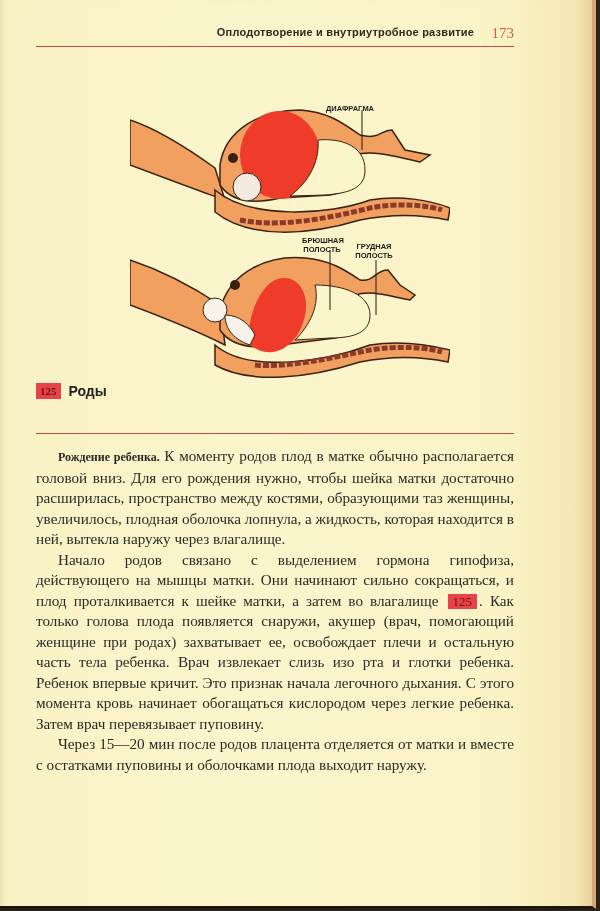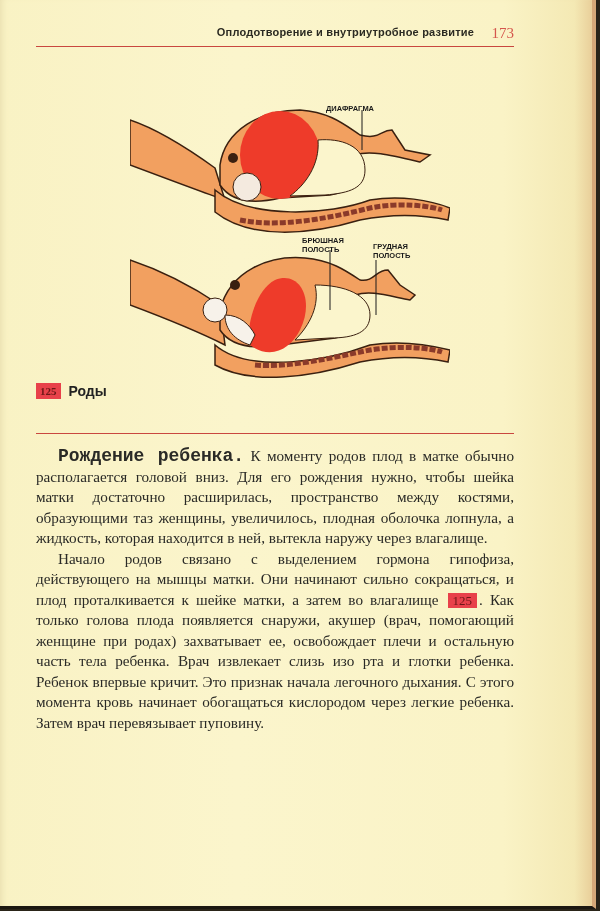--- a/index.html
+++ b/index.html
@@ -32,20 +32,21 @@
     font-size: 15px; color: #d5564d;
   }
   .figure {
     position: absolute; left: 130px; top: 90px; width: 320px; height: 300px;
   }
   .figure svg { width: 100%; height: 100%; }
   .fig-label {
     position: absolute;
     font-family: "Liberation Sans", "DejaVu Sans", sans-serif;
     font-weight: bold; font-size: 7.5px; line-height: 9px; color: #1a1a1a;
+    text-align: center;
   }
   .caption {
     position: absolute; left: 36px; top: 382px; height: 18px;
     display: flex; align-items: center; gap: 8px;
   }
   .fig-badge {
     background: #e8414a; color: #6c1717;
     font-size: 11px; font-weight: bold; padding: 1px 4px; line-height: 14px;
   }
   .caption-text {
@@ -55,21 +56,21 @@
   .sep {
     position: absolute; left: 36px; top: 433px; width: 478px;
     border-top: 1.5px solid #c9473f;
   }
   .body-text {
     position: absolute; left: 36px; top: 446px; width: 478px;
     font-size: 15.2px; line-height: 20.5px; color: #2a2a26;
     text-align: justify;
   }
   .body-text p { margin: 0; text-indent: 22px; }
-  .body-text b { font-family: Liberation Mono, monospace; font-size: 18px; }
+  .body-text b { font-family: Liberation Serif, serif; font-size: 12px; }
   .ref-badge {
     display: inline-block; background: #e8414a; color: #6c1717;
     font-size: 13px; line-height: 15px; padding: 0 5px; margin: 0 2px; text-indent: 0;
   }
 </style>
 </head>
 <body>
 
 <div class="page">
 
@@ -102,28 +103,29 @@
         <path d="M95 65 C110 65 120 75 125 85 L120 95 C105 90 95 80 95 65 Z" fill="#f7f2ea" stroke="#3a2010" stroke-width="1"></path>
         <ellipse cx="105" cy="35" rx="5" ry="5" fill="#3a2010"></ellipse>
         <path d="M85 95 C120 125 200 110 240 95 C270 90 300 95 320 100 L318 112 C290 106 260 106 230 112 C180 128 120 135 85 115 Z" fill="#f2a060" stroke="#3a2010" stroke-width="1.5"></path>
         <path d="M125 115 C160 118 200 108 240 100 C270 95 300 98 312 102" stroke="#8a3a2a" stroke-width="5" stroke-dasharray="6 2" fill="none"></path>
         <line x1="200" y1="0" x2="200" y2="60" stroke="#1a1a1a" stroke-width="1"></line>
         <line x1="246" y1="10" x2="246" y2="65" stroke="#1a1a1a" stroke-width="1"></line>
       </g>
     </svg>
     <div class="fig-label" style="left:196px; top:14px;">ДИАФРАГМА</div>
     <div class="fig-label" style="left:172px; top:134px; width:40px;margin-top:12px;">БРЮШНАЯ ПОЛОСТЬ</div>
-    <div class="fig-label" style="left:243px; top:152px; width:40px;">ГРУДНАЯ ПОЛОСТЬ</div>
+    <div class="fig-label" style="left:224px; top:152px; width:40px;">ГРУДНАЯ ПОЛОСТЬ</div>
   </div>
 
   <div class="caption">
     <span class="fig-badge">125</span>
     <span class="caption-text">Роды</span>
   </div>
 
   <div class="sep"></div>
 
   <div class="body-text">
     <p><b>Рождение ребенка.</b><span> К моменту родов плод в матке обычно располагается головой вниз. Для его рождения нужно, чтобы шейка матки достаточно расширилась, пространство между костями, образующими таз женщины, увеличилось, плодная оболочка лопнула, а жидкость, которая находится в ней, вытекла наружу через влагалище.</span></p>
     <p><span>Начало родов связано с выделением гормона гипофиза, действующего на мышцы матки. Они начинают сильно сокращаться, и плод проталкивается к шейке матки, а затем во влагалище </span><span class="ref-badge">125</span><span>. Как только голова плода появляется снаружи, акушер (врач, помогающий женщине при родах) захватывает ее, освобождает плечи и остальную часть тела ребенка. Врач извлекает слизь изо рта и глотки ребенка. Ребенок впервые кричит. Это признак начала легочного дыхания. С этого момента кровь начинает обогащаться кислородом через легкие ребенка. Затем врач перевязывает пуповину.</span></p>
+    <p><span>Через 15—20 мин после родов плацента отделяется от матки и вместе с остатками пуповины и оболочками плода выходит наружу.</span></p>
   </div>
 
 </div>
 
 </body></html>

